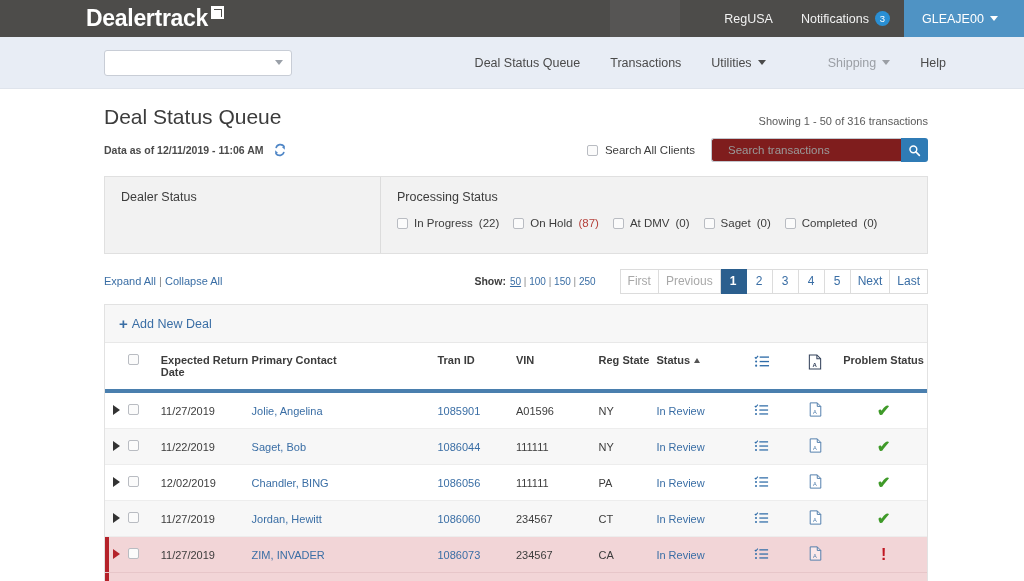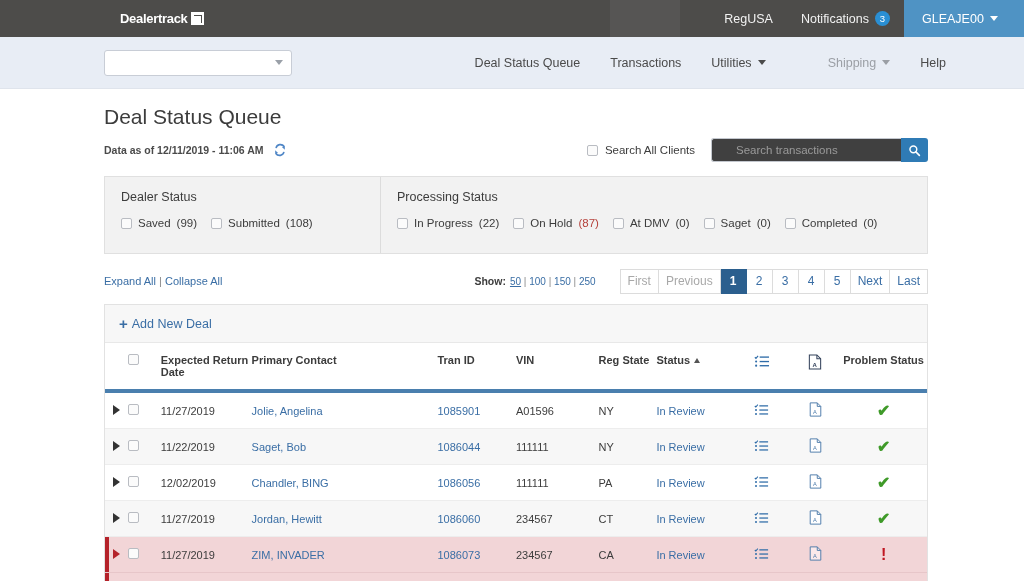--- a/index.html
+++ b/index.html
@@ -11,21 +11,21 @@
     font-size:12px; color:#333;
     position:relative;
   }
 
   
   .topbar {
     height:37px; background:#4d4c4a; display:flex; align-items:center;
     position:relative;
   }
   .logo {
-    margin-left:120px; color:#ffffff; font-size:13px; font-weight:bold;
+    margin-left:86px; color:#ffffff; font-size:23px; font-weight:bold;
     letter-spacing:-0.3px; display:flex; align-items:flex-start; gap:3px;
   }
   .logo-mark {
     width:13px; height:13px; background:#ffffff; display:inline-block;
     position:relative; top:1px;
   }
   .logo-mark:after{
     content:""; position:absolute; left:3px; top:3px; width:7px; height:7px;
     border:1.4px solid #4d4c4a; border-left:none; border-bottom:none;
     transform:rotate(0deg);
@@ -93,21 +93,21 @@
   .search-row { margin-left:auto; display:flex; align-items:center; }
   .chk {
     width:11px; height:11px; border:1px solid #b9bcc2; background:#fbfbfb;
     border-radius:2px; display:inline-block; flex:none;
   }
   .search-all { display:flex; align-items:center; gap:7px; font-size:11.5px; color:#3c3c3c; margin-right:16px; }
   .search-box { display:flex; height:24px; }
   .search-input {
     width:190px; border:1px solid #c3c7ce; border-right:none;
     border-radius:3px 0 0 3px; font-size:11.5px; color:#9a9a9a;
-    padding:0 24px; display:flex; align-items:center; background:#404040;
+    padding:0 16px; display:flex; align-items:center; background:#7f1d1d;
   }
   .search-btn {
     width:27px; background:#2f7bb5; border-radius:0 3px 3px 0;
     display:flex; align-items:center; justify-content:center;
   }
 
   
   .filters {
     margin-top:14px; border:1px solid #e0e0e0; background:#f2f2f2;
     display:flex; height:78px;
@@ -232,20 +232,21 @@
     <div class="navlink">
       <span>Help</span>
     </div>
   </div>
 </div>
 
 <div class="page">
 
   <div class="page-head">
     <h1 class="page-title">Deal Status Queue</h1>
+    <div class="showing">Showing 1 - 50 of 316 transactions</div>
   </div>
 
   <div class="sub-head">
     <span class="dataas">Data as of 12/11/2019 - 11:06 AM</span>
     <span class="refresh-icon">
       <svg width="14" height="14" viewBox="0 0 16 16">
         <path d="M13.5 3.5A6 6 0 0 0 2.6 5.6l1.7.5A4.2 4.2 0 0 1 11.8 4.6l-1.6 0 3.3 3 0-3 0-1.1z" fill="#4f86c6"></path>
         <path d="M2.5 12.5A6 6 0 0 0 13.4 10.4l-1.7-.5A4.2 4.2 0 0 1 4.2 11.4l1.6 0-3.3-3 0 3 0 1.1z" fill="#4f86c6"></path>
       </svg>
     </span>
@@ -263,32 +264,20 @@
             <line x1="9.7" y1="9.7" x2="14" y2="14" stroke="#fff" stroke-width="2" stroke-linecap="round"></line>
           </svg>
         </div>
       </div>
     </div>
   </div>
 
   <div class="filters">
     <div class="filter-col left">
       <div class="filter-title">Dealer Status</div>
-      <div class="filter-items">
-        <label class="filter-item">
-          <span class="chk"></span>
-          <span>Saved</span>
-          <span>(99)</span>
-        </label>
-        <label class="filter-item">
-          <span class="chk"></span>
-          <span>Submitted</span>
-          <span>(108)</span>
-        </label>
-      </div>
     </div>
     <div class="filter-col">
       <div class="filter-title">Processing Status</div>
       <div class="filter-items">
         <label class="filter-item">
           <span class="chk"></span>
           <span>In Progress</span>
           <span>(22)</span>
         </label>
         <label class="filter-item">

